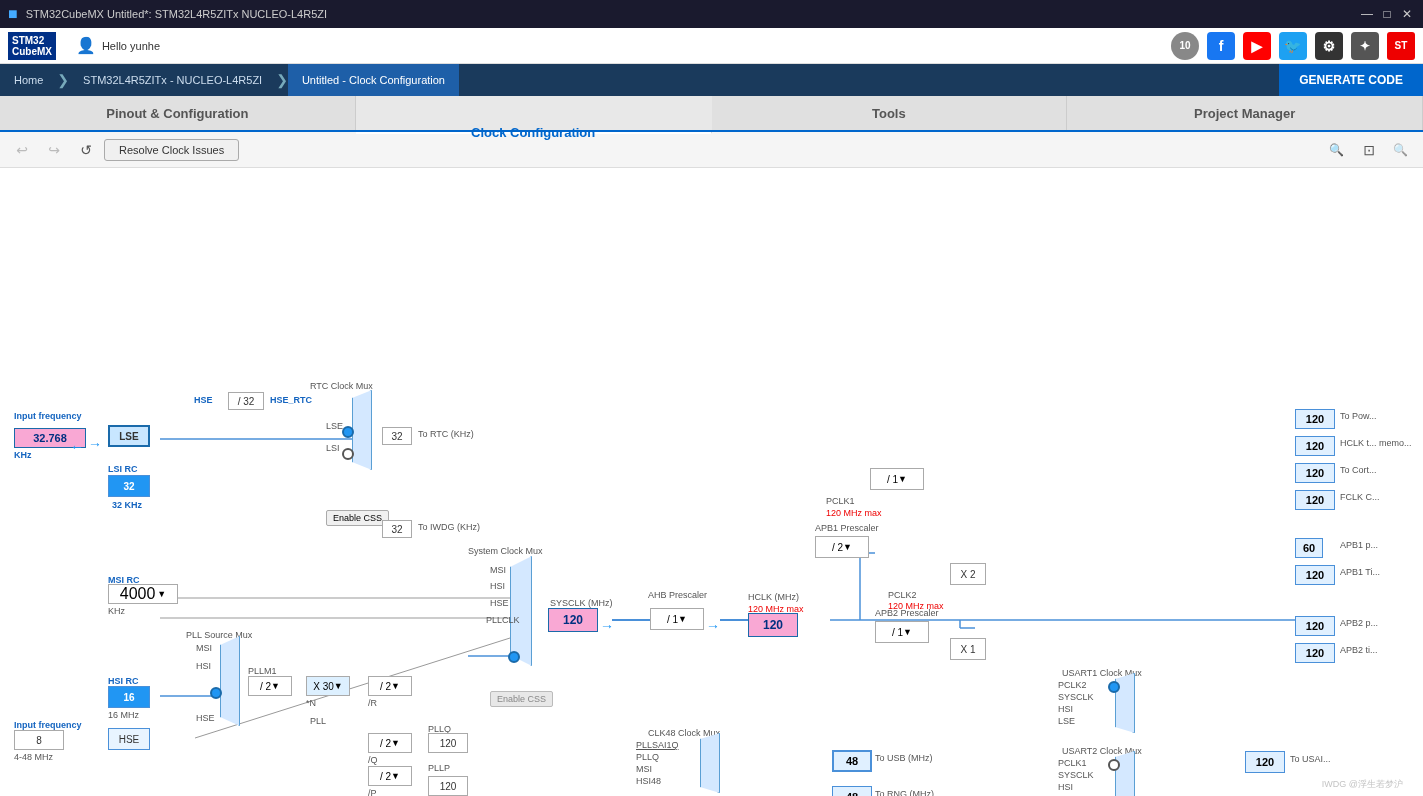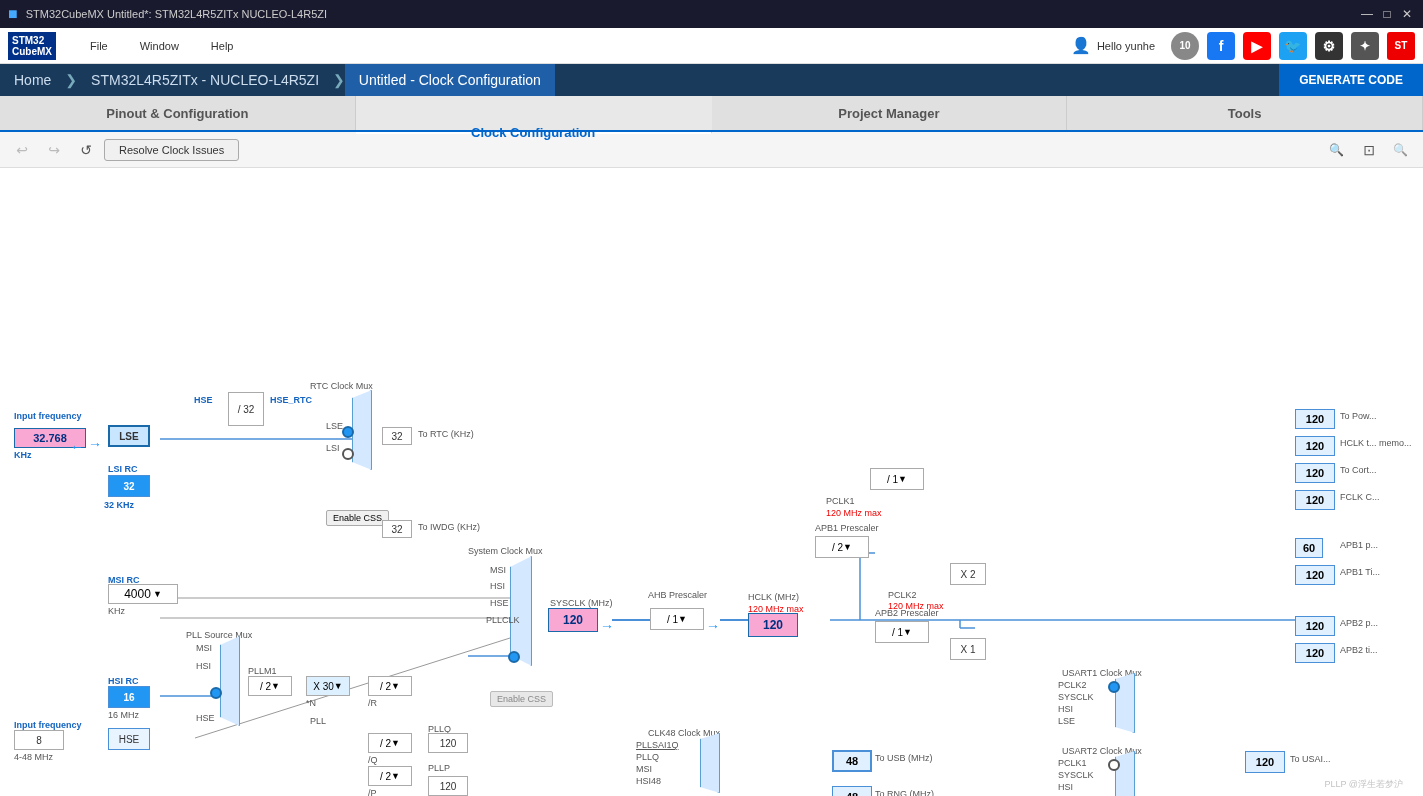--- a/index.html
+++ b/index.html
@@ -93,21 +93,21 @@
       height: 32px;
       display: flex;
       align-items: center;
       padding: 0 0;
     }
     .breadcrumb-item {
       color: #cde;
       padding: 0 14px;
       height: 100%;
       display: flex; align-items: center;
-      font-size: 14px;
+      font-size: 11px;
       position: relative;
     }
     .breadcrumb-item.active {
       background: #1e5fa8;
       color: #fff;
     }
     .breadcrumb-arrow {
       color: #7ab;
       font-size: 14px;
     }
@@ -285,25 +285,20 @@
     <button class="window-btn">—</button>
     <button class="window-btn">□</button>
     <button class="window-btn">✕</button>
   </div>
 </div>
 
 <div class="menu-bar">
   <div class="logo-area">
     <div class="logo-box" style="font-size:10px; line-height:1.1; padding:3px 4px;">STM32<br>CubeMX</div>
   </div>
-  <div class="menu-items">
-    <div class="menu-item">File</div>
-    <div class="menu-item">Window</div>
-    <div class="menu-item">Help</div>
-  </div>
   <div class="user-area">
     <span style="font-size:16px;">👤</span>
     <span>Hello yunhe</span>
   </div>
   <div class="social-icons">
     <div class="social-icon icon-gear" style="font-size:10px; font-weight:bold;">10</div>
     <div class="social-icon icon-fb">f</div>
     <div class="social-icon icon-yt">▶</div>
     <div class="social-icon icon-tw">🐦</div>
     <div class="social-icon icon-gh">⚙</div>
@@ -328,24 +323,24 @@
 </div>
 
 <div class="tab-bar">
   <div class="tab-item">
     <span>Pinout &amp; Configuration</span>
   </div>
   <div class="tab-item active">
     <span>Clock Configuration</span>
   </div>
   <div class="tab-item">
+    <span>Tools</span>
+  </div>
+  <div class="tab-item">
     <span>Project Manager</span>
-  </div>
-  <div class="tab-item">
-    <span>Tools</span>
   </div>
 </div>
 
 <div class="toolbar">
   <button class="tool-btn disabled">↩</button>
   <button class="tool-btn disabled">↪</button>
   <button class="tool-btn">↺</button>
   <button class="resolve-btn">Resolve Clock Issues</button>
   <div class="toolbar-spacer"></div>
   <button class="tool-btn" style="font-size:12px;">🔍</button>
@@ -392,29 +387,29 @@
     <div style="position:absolute; left:70px; top:274px; color:#2196f3; font-size:14px; transform:rotate(180deg);">→</div>
 
     <div class="clk-box selected" style="left:108px; top:257px; width:42px; height:22px; font-weight:bold;">
       <span>LSE</span>
     </div>
 
     <div class="clk-label" style="left:108px; top:296px;">LSI RC</div>
     <div class="clk-box blue-fill" style="left:108px; top:307px; width:42px; height:22px;">
       <span>32</span>
     </div>
-    <div class="clk-label" style="left:104px; top:332px;">32 KHz</div>
+    <div class="clk-label" style="left:112px; top:332px;">32 KHz</div>
 
     <div class="section-label" style="left:310px; top:213px;">RTC Clock Mux</div>
 
     <div class="clk-label" style="left:270px; top:227px;">HSE_RTC</div>
 
     <div class="clk-label" style="left:194px; top:227px;">HSE</div>
 
-    <div class="clk-value-box" style="left:228px; top:224px; width:36px; height:34px;">/ 32</div>
+    <div class="clk-value-box" style="left:228px; top:224px; width:36px; height:18px;">/ 32</div>
 
     <div style="position:absolute; left:352px; top:222px; width:20px; height:80px; background:#d4e8ff; border:1px solid #5a9fd4; clip-path:polygon(0 10%,100% 0,100% 100%,0 90%);"></div>
 
     <div class="section-label" style="left:326px; top:253px;">LSE</div>
     <div class="radio-dot selected" style="left:342px; top:258px;"></div>
 
     <div class="section-label" style="left:326px; top:275px;">LSI</div>
     <div class="radio-dot" style="left:342px; top:280px;"></div>
 
     <div class="clk-value-box" style="left:382px; top:259px; width:30px; height:18px;">32</div>
@@ -422,21 +417,21 @@
 
     <div style="position:absolute; left:326px; top:342px; border:1px solid #aaa; background:#f0f0f0; padding:2px 6px; font-size:9px; border-radius:2px; cursor:pointer;">Enable CSS</div>
 
     <div class="clk-value-box" style="left:382px; top:352px; width:30px; height:18px;">32</div>
     <div class="section-label" style="left:418px; top:354px;">To IWDG (KHz)</div>
 
     <div class="section-label" style="left:468px; top:378px;">System Clock Mux</div>
 
     <div class="clk-label" style="left:108px; top:407px;">MSI RC</div>
     <div style="position:absolute; left:108px; top:416px; width:70px; height:20px; border:1px solid #aaa; background:#fff; display:flex; align-items:center; justify-content:center;">
-      <span style="font-size:12px;">4000</span>
+      <span style="font-size:16px;">4000</span>
       <span style="font-size:9px; margin-left:2px;">▼</span>
     </div>
     <div class="section-label" style="left:108px; top:438px;">KHz</div>
 
     <div class="section-label" style="left:186px; top:462px;">PLL Source Mux</div>
 
     <div class="section-label" style="left:196px; top:475px;">MSI</div>
 
     <div class="section-label" style="left:196px; top:493px;">HSI</div>
 
@@ -618,16 +613,16 @@
     <div class="section-label" style="left:1058px; top:590px;">PCLK1</div>
     <div class="section-label" style="left:1058px; top:602px;">SYSCLK</div>
     <div class="section-label" style="left:1058px; top:614px;">HSI</div>
     <div class="section-label" style="left:1058px; top:626px;">LSE</div>
     <div style="position:absolute; left:1115px; top:583px; width:20px; height:60px; background:#d4e8ff; border:1px solid #5a9fd4; clip-path:polygon(0 10%,100% 0,100% 100%,0 90%);"></div>
     <div class="radio-dot" style="left:1108px; top:591px;"></div>
 
     <div style="position:absolute; left:1245px; top:583px; width:40px; height:22px; border:1px solid #4a90d9; background:#e0f0ff; display:flex; align-items:center; justify-content:center; font-size:11px; font-weight:bold;">120</div>
     <div class="output-label" style="left:1290px; top:586px;">To USAI...</div>
 
-    <div style="position:absolute; right:20px; bottom:5px; font-size:9px; color:#aaa; opacity:0.7;">PLLP @浮生若梦沪</div>
+    <div style="position:absolute; right:20px; bottom:5px; font-size:9px; color:#aaa; opacity:0.7;">IWDG @浮生若梦沪</div>
 
   </div>
 </div>
 
 </body></html>

